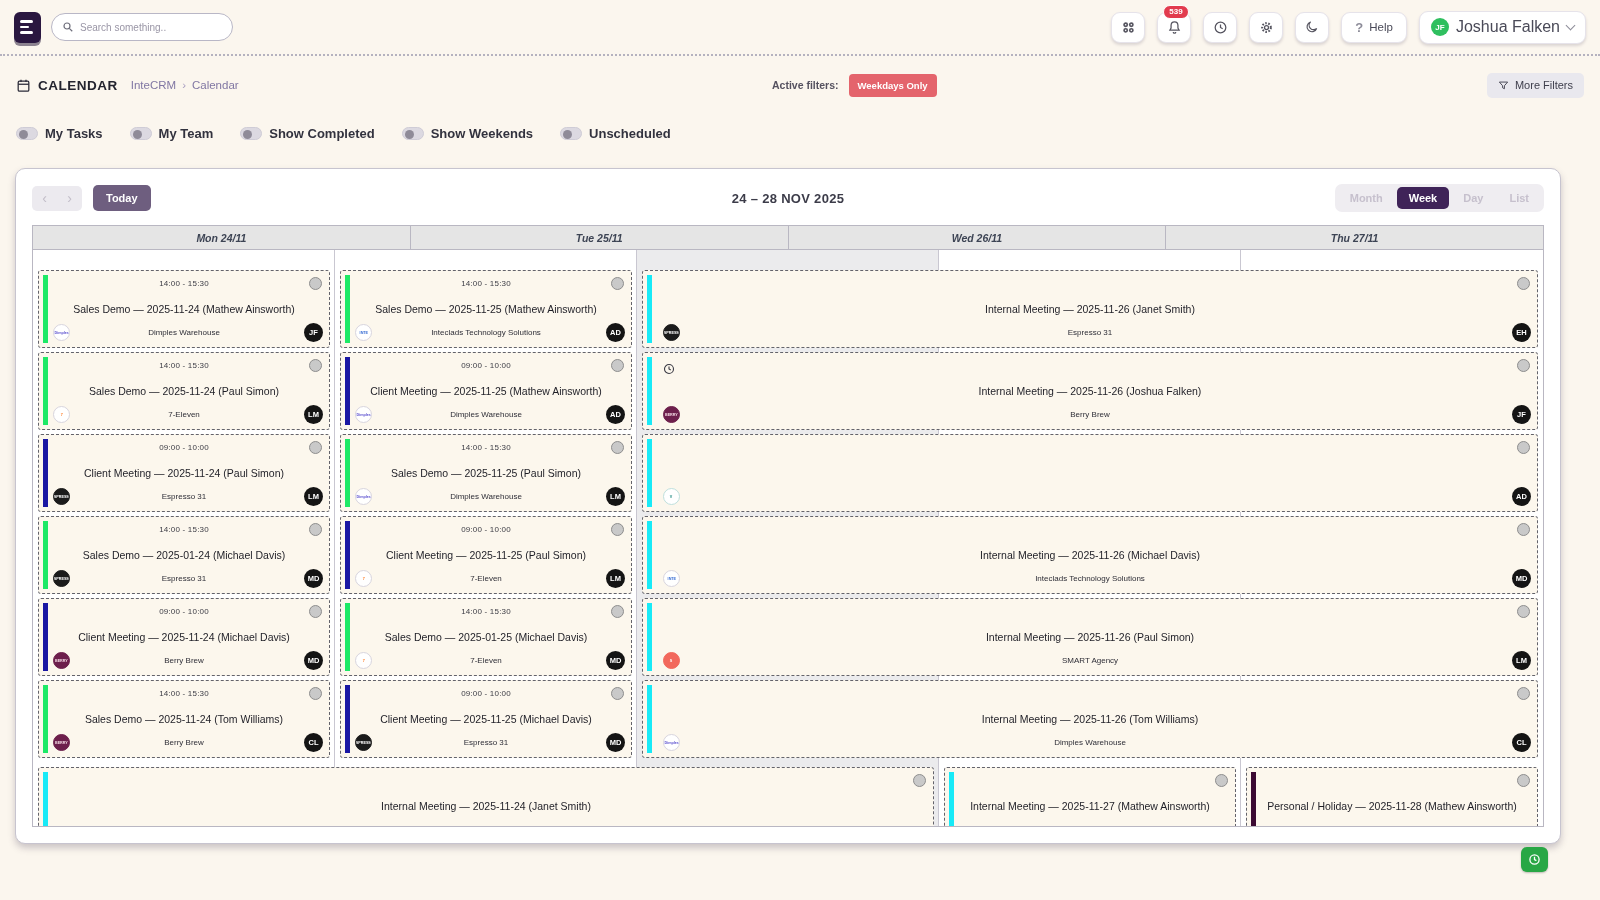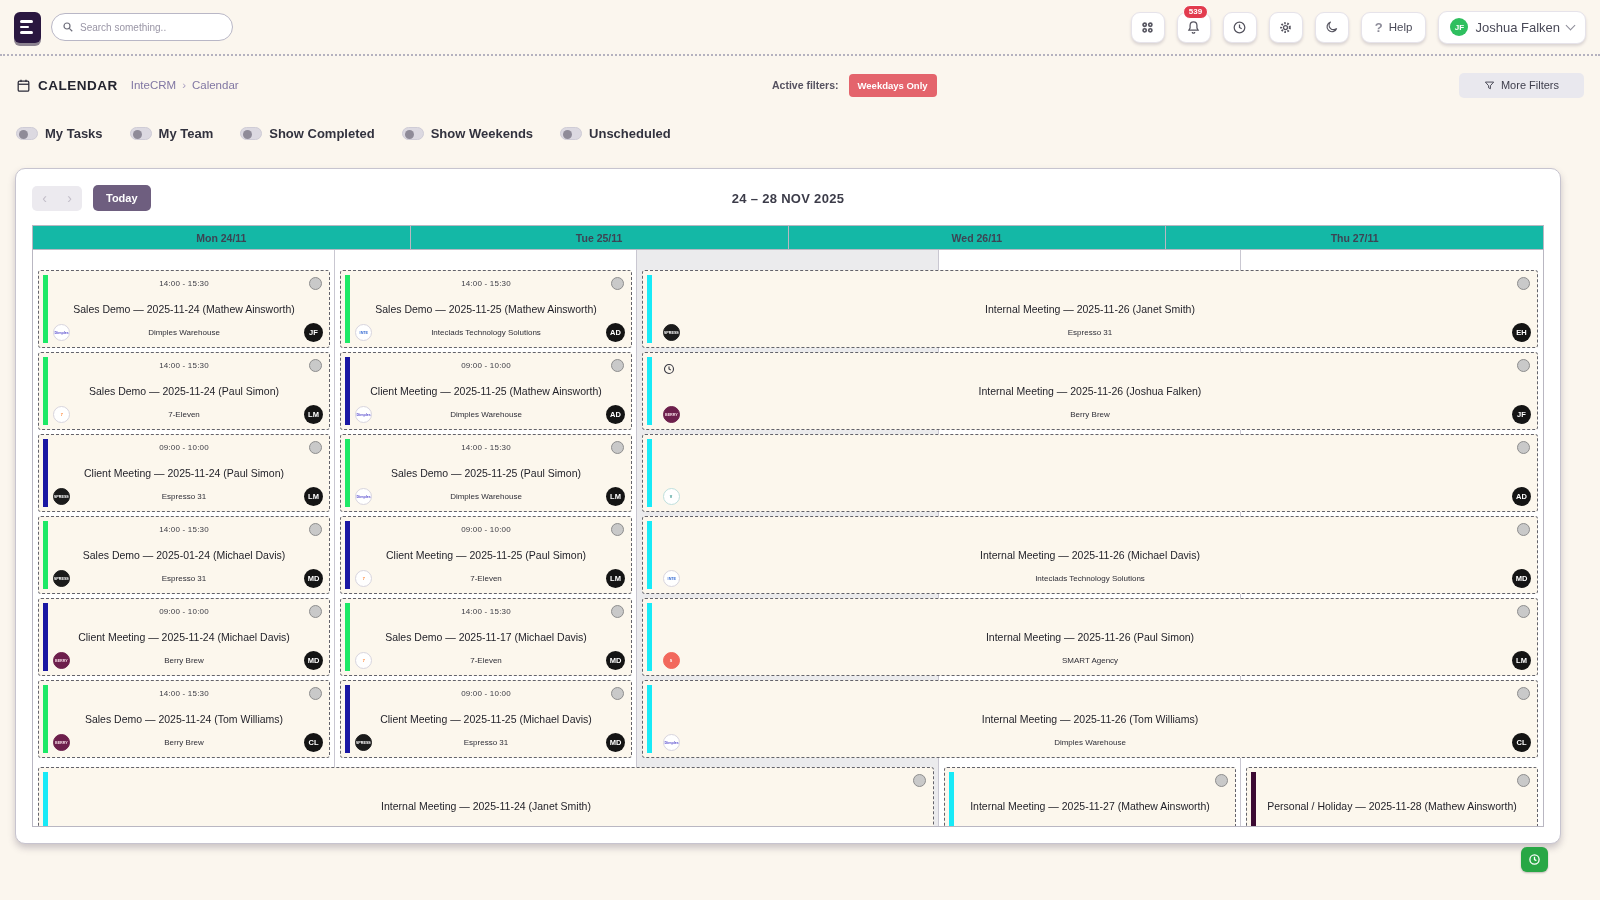--- a/index.html
+++ b/index.html
@@ -28,32 +28,32 @@
     box-shadow:0 2px 3px rgba(70,60,90,.18);display:flex;align-items:center;justify-content:center;cursor:pointer;}
   .badge{position:absolute;top:-8px;left:5px;background:#e23b4e;color:#fff;font-size:8px;font-weight:bold;
     padding:2px 5px;border-radius:8px;border:1.5px solid #fff;line-height:1;}
   .help-btn{height:31px;background:#fff;border:1px solid #e6e3ea;border-radius:9px;box-shadow:0 2px 3px rgba(70,60,90,.18);
     display:flex;align-items:center;gap:6px;padding:0 13px;font-size:11.5px;color:#4a4a58;cursor:pointer;}
   .help-q{color:#8d8c99;font-weight:bold;font-size:13px;}
   .user-btn{height:33px;background:#fff;border:1px solid #e6e3ea;border-radius:9px;box-shadow:0 2px 3px rgba(70,60,90,.18);
     display:flex;align-items:center;gap:7px;padding:0 11px;cursor:pointer;}
   .user-avatar{width:18px;height:18px;border-radius:50%;background:#2fbf5f;color:#fff;font-size:8px;font-weight:bold;
     display:flex;align-items:center;justify-content:center;}
-  .user-name{font-size:13px;color:#4a4a58;}
+  .user-name{font-size:16px;color:#4a4a58;}
   .chev{width:7px;height:7px;border-right:1.5px solid #8d8c99;border-bottom:1.5px solid #8d8c99;transform:rotate(45deg);margin-top:-3px;}
   
   .page-head{position:absolute;top:71px;left:0;width:1600px;height:28px;display:flex;align-items:center;padding:0 16px;}
   .page-title{font-size:13.5px;font-weight:bold;letter-spacing:.5px;color:#24242f;margin-left:7px;}
   .crumbs{margin-left:13px;font-size:11.5px;color:#8177a3;display:flex;gap:6px;align-items:center;}
   .crumb-sep{color:#a79dc0;}
   .active-filters{position:absolute;left:772px;display:flex;align-items:center;gap:10px;}
   .af-label{font-size:10.5px;font-weight:bold;color:#55515f;}
   .af-badge{background:#e4646c;color:#fff;font-size:9.5px;font-weight:bold;padding:6px 9px;border-radius:4px;}
   .more-filters{position:absolute;right:16px;height:25px;background:#e9e8ee;border:none;border-radius:5px;
-    display:flex;align-items:center;gap:6px;padding:0 25px;font-size:11px;color:#3e3e4c;font-family:inherit;cursor:pointer;}
+    display:flex;align-items:center;gap:6px;padding:0 11px;font-size:11px;color:#3e3e4c;font-family:inherit;cursor:pointer;}
   
   .toggles{position:absolute;top:126px;left:16px;display:flex;gap:27px;align-items:center;}
   .toggle{display:flex;align-items:center;gap:7px;cursor:pointer;}
   .switch{width:22px;height:13px;background:#dcd9e1;border-radius:7px;position:relative;border:1px solid #cfccd6;}
   .knob{position:absolute;left:2px;top:1.5px;width:9px;height:9px;border-radius:50%;background:#8f8b98;}
   .toggle-label{font-size:13px;color:#32323e;font-weight:600;}
   
   .cal-card{position:absolute;left:15px;top:168px;width:1546px;height:676px;background:#fff;
     border:1px solid #c7c4cf;border-radius:10px;box-shadow:0 4px 7px rgba(80,70,95,.28);padding:15px 16px;}
   .cal-toolbar{display:flex;align-items:center;height:28px;margin-bottom:13px;position:relative;}
@@ -61,21 +61,21 @@
     display:flex;align-items:center;justify-content:center;font-family:inherit;}
   .nav-btn.prev{border-radius:5px 0 0 5px;}
   .nav-btn.next{border-radius:0 5px 5px 0;margin-right:11px;}
   .today-btn{background:#6e5e7f;color:#fff;border:none;border-radius:5px;font-size:11px;font-weight:bold;
     padding:7px 13px;font-family:inherit;cursor:pointer;}
   .cal-title{position:absolute;left:0;right:0;text-align:center;font-size:13px;font-weight:bold;color:#3c3c49;letter-spacing:.3px;}
   .views{margin-left:auto;background:#efedf1;border-radius:7px;padding:3px;display:flex;gap:2px;position:relative;z-index:2;}
   .view-btn{border:none;background:transparent;color:#c6c0cd;font-size:11px;font-weight:bold;padding:5px 12px;
     border-radius:5px;font-family:inherit;cursor:pointer;}
   .view-btn.active{background:#3f2358;color:#fff;}
-  .grid-header{display:flex;height:25px;border:1px solid #b9b7c2;background:#14b8a6;}
+  .grid-header{display:flex;height:25px;border:1px solid #b9b7c2;background:#e5e5e5;font-style:italic;}
   .col-head{flex:1;display:flex;align-items:center;justify-content:center;font-size:10.5px;font-weight:bold;
     color:#3d4454;border-right:1px solid #b9b7c2;}
   .col-head:last-child{border-right:none;}
   .cal-body{position:relative;height:577px;border:1px solid #b9b7c2;border-top:none;overflow:hidden;background:#fff;}
   .day-col{position:absolute;top:0;bottom:0;width:20%;border-right:1px solid #c9c7d1;}
   .day-col:nth-child(5){border-right:none;}
   .day-col.today{background:#ebebed;}
   
   .event-card{position:absolute;height:78px;background:#fcf7ed;border:1px dashed #63636b;border-radius:3px;cursor:pointer;}
   .ev-bar{position:absolute;left:4px;top:4px;bottom:4px;width:5px;}
@@ -212,20 +212,26 @@
       <span class="toggle-label">Unscheduled</span>
     </div>
   </div>
 
 <section class="cal-card">
   <div class="cal-toolbar">
     <button class="nav-btn prev">‹</button>
     <button class="nav-btn next">›</button>
     <button class="today-btn">Today</button>
     <div class="cal-title">24 – 28 NOV 2025</div>
+    <div class="views">
+        <button class="view-btn">Month</button>
+        <button class="view-btn active">Week</button>
+        <button class="view-btn">Day</button>
+        <button class="view-btn">List</button>
+      </div>
   </div>
   <div class="grid-header">
       <div class="col-head">Mon 24/11</div>
       <div class="col-head">Tue 25/11</div>
       <div class="col-head">Wed 26/11</div>
       <div class="col-head">Thu 27/11</div>
     </div>
   <div class="cal-body">
       <div class="day-col" style="left: 0%;"></div>
       <div class="day-col" style="left: 20%;"></div>
@@ -339,21 +345,21 @@
         <div class="ev-company">7-Eleven</div>
         <span class="ev-logo" style="background: rgb(255, 255, 255); border: 1px solid rgb(216, 213, 222);">
           <i style="color: rgb(255, 122, 33);">7</i>
         </span>
         <span class="ev-avatar">LM</span>
       </div>
       <div class="event-card" style="left: calc(20% + 5px); width: calc(20% - 10px); top: 348px;">
         <span class="ev-bar" style="background: rgb(29, 233, 102);"></span>
         <div class="ev-time">14:00 - 15:30</div>
         <span class="ev-circle"></span>
-        <div class="ev-title">Sales Demo — 2025-11-17 (Michael Davis)</div>
+        <div class="ev-title">Sales Demo — 2025-01-25 (Michael Davis)</div>
         <div class="ev-company">7-Eleven</div>
         <span class="ev-logo" style="background: rgb(255, 255, 255); border: 1px solid rgb(216, 213, 222);">
           <i style="color: rgb(255, 122, 33);">7</i>
         </span>
         <span class="ev-avatar">MD</span>
       </div>
       <div class="event-card" style="left: calc(20% + 5px); width: calc(20% - 10px); top: 430px;">
         <span class="ev-bar" style="background: rgb(26, 23, 163);"></span>
         <div class="ev-time">09:00 - 10:00</div>
         <span class="ev-circle"></span>

